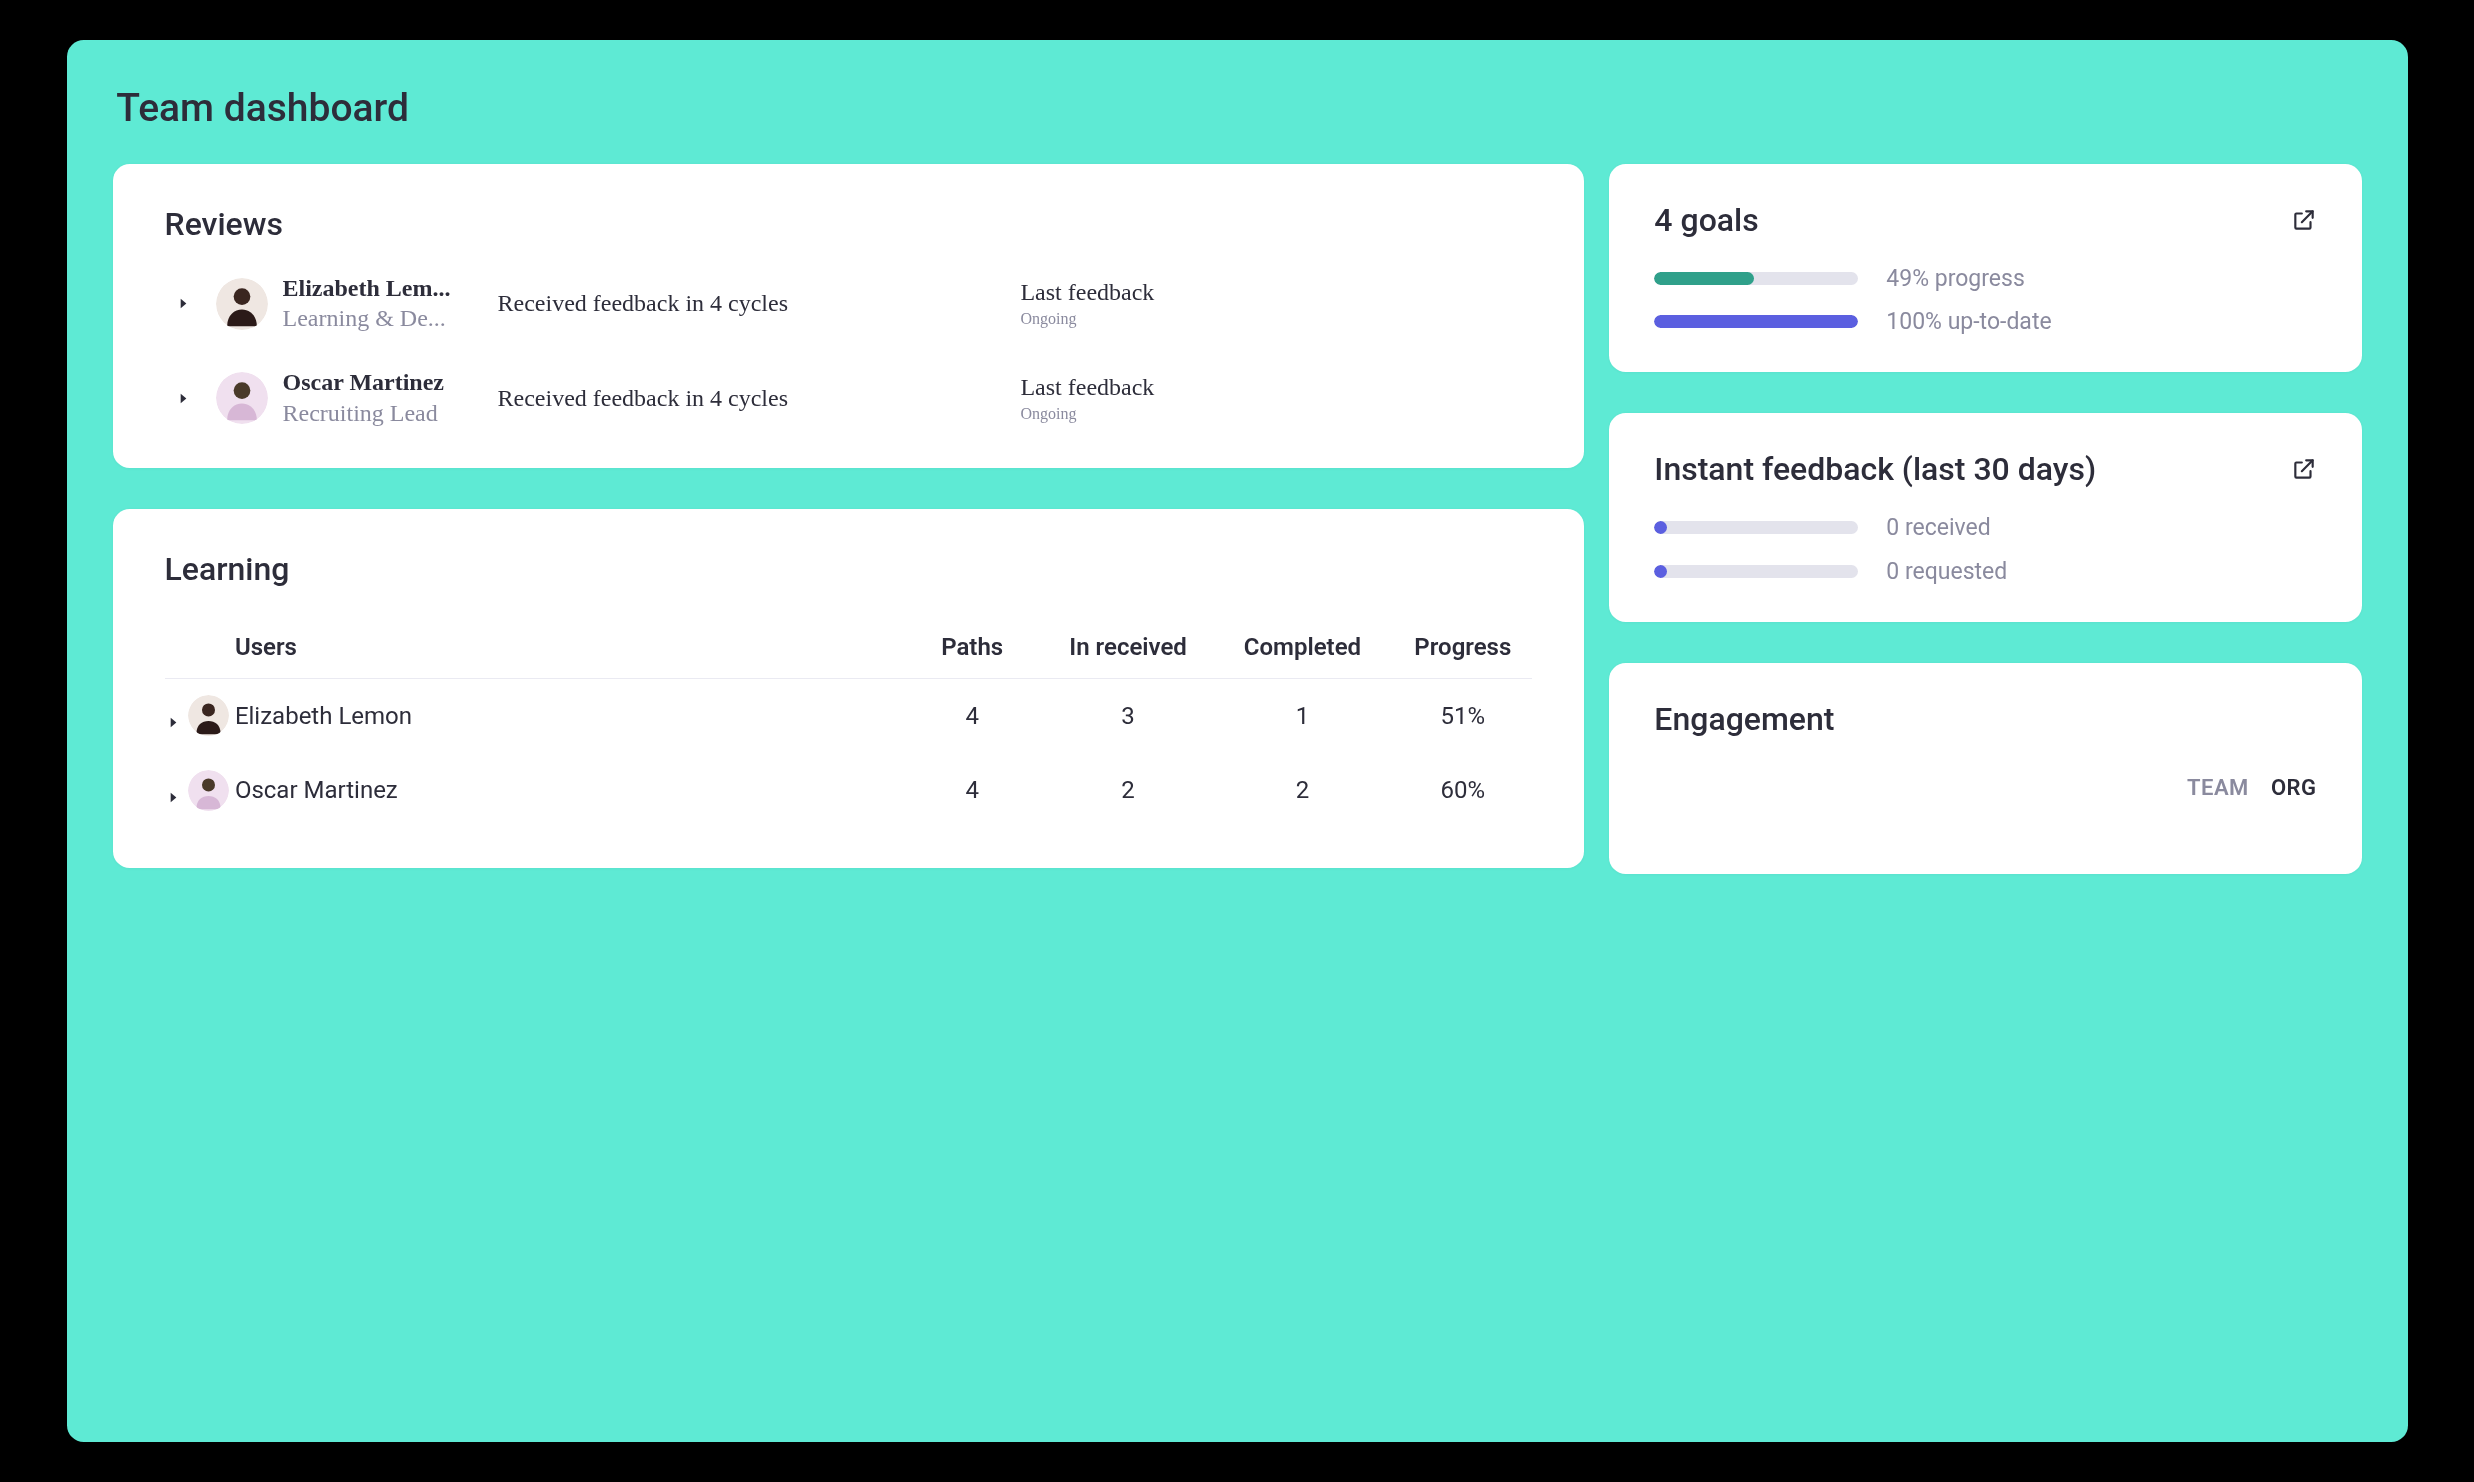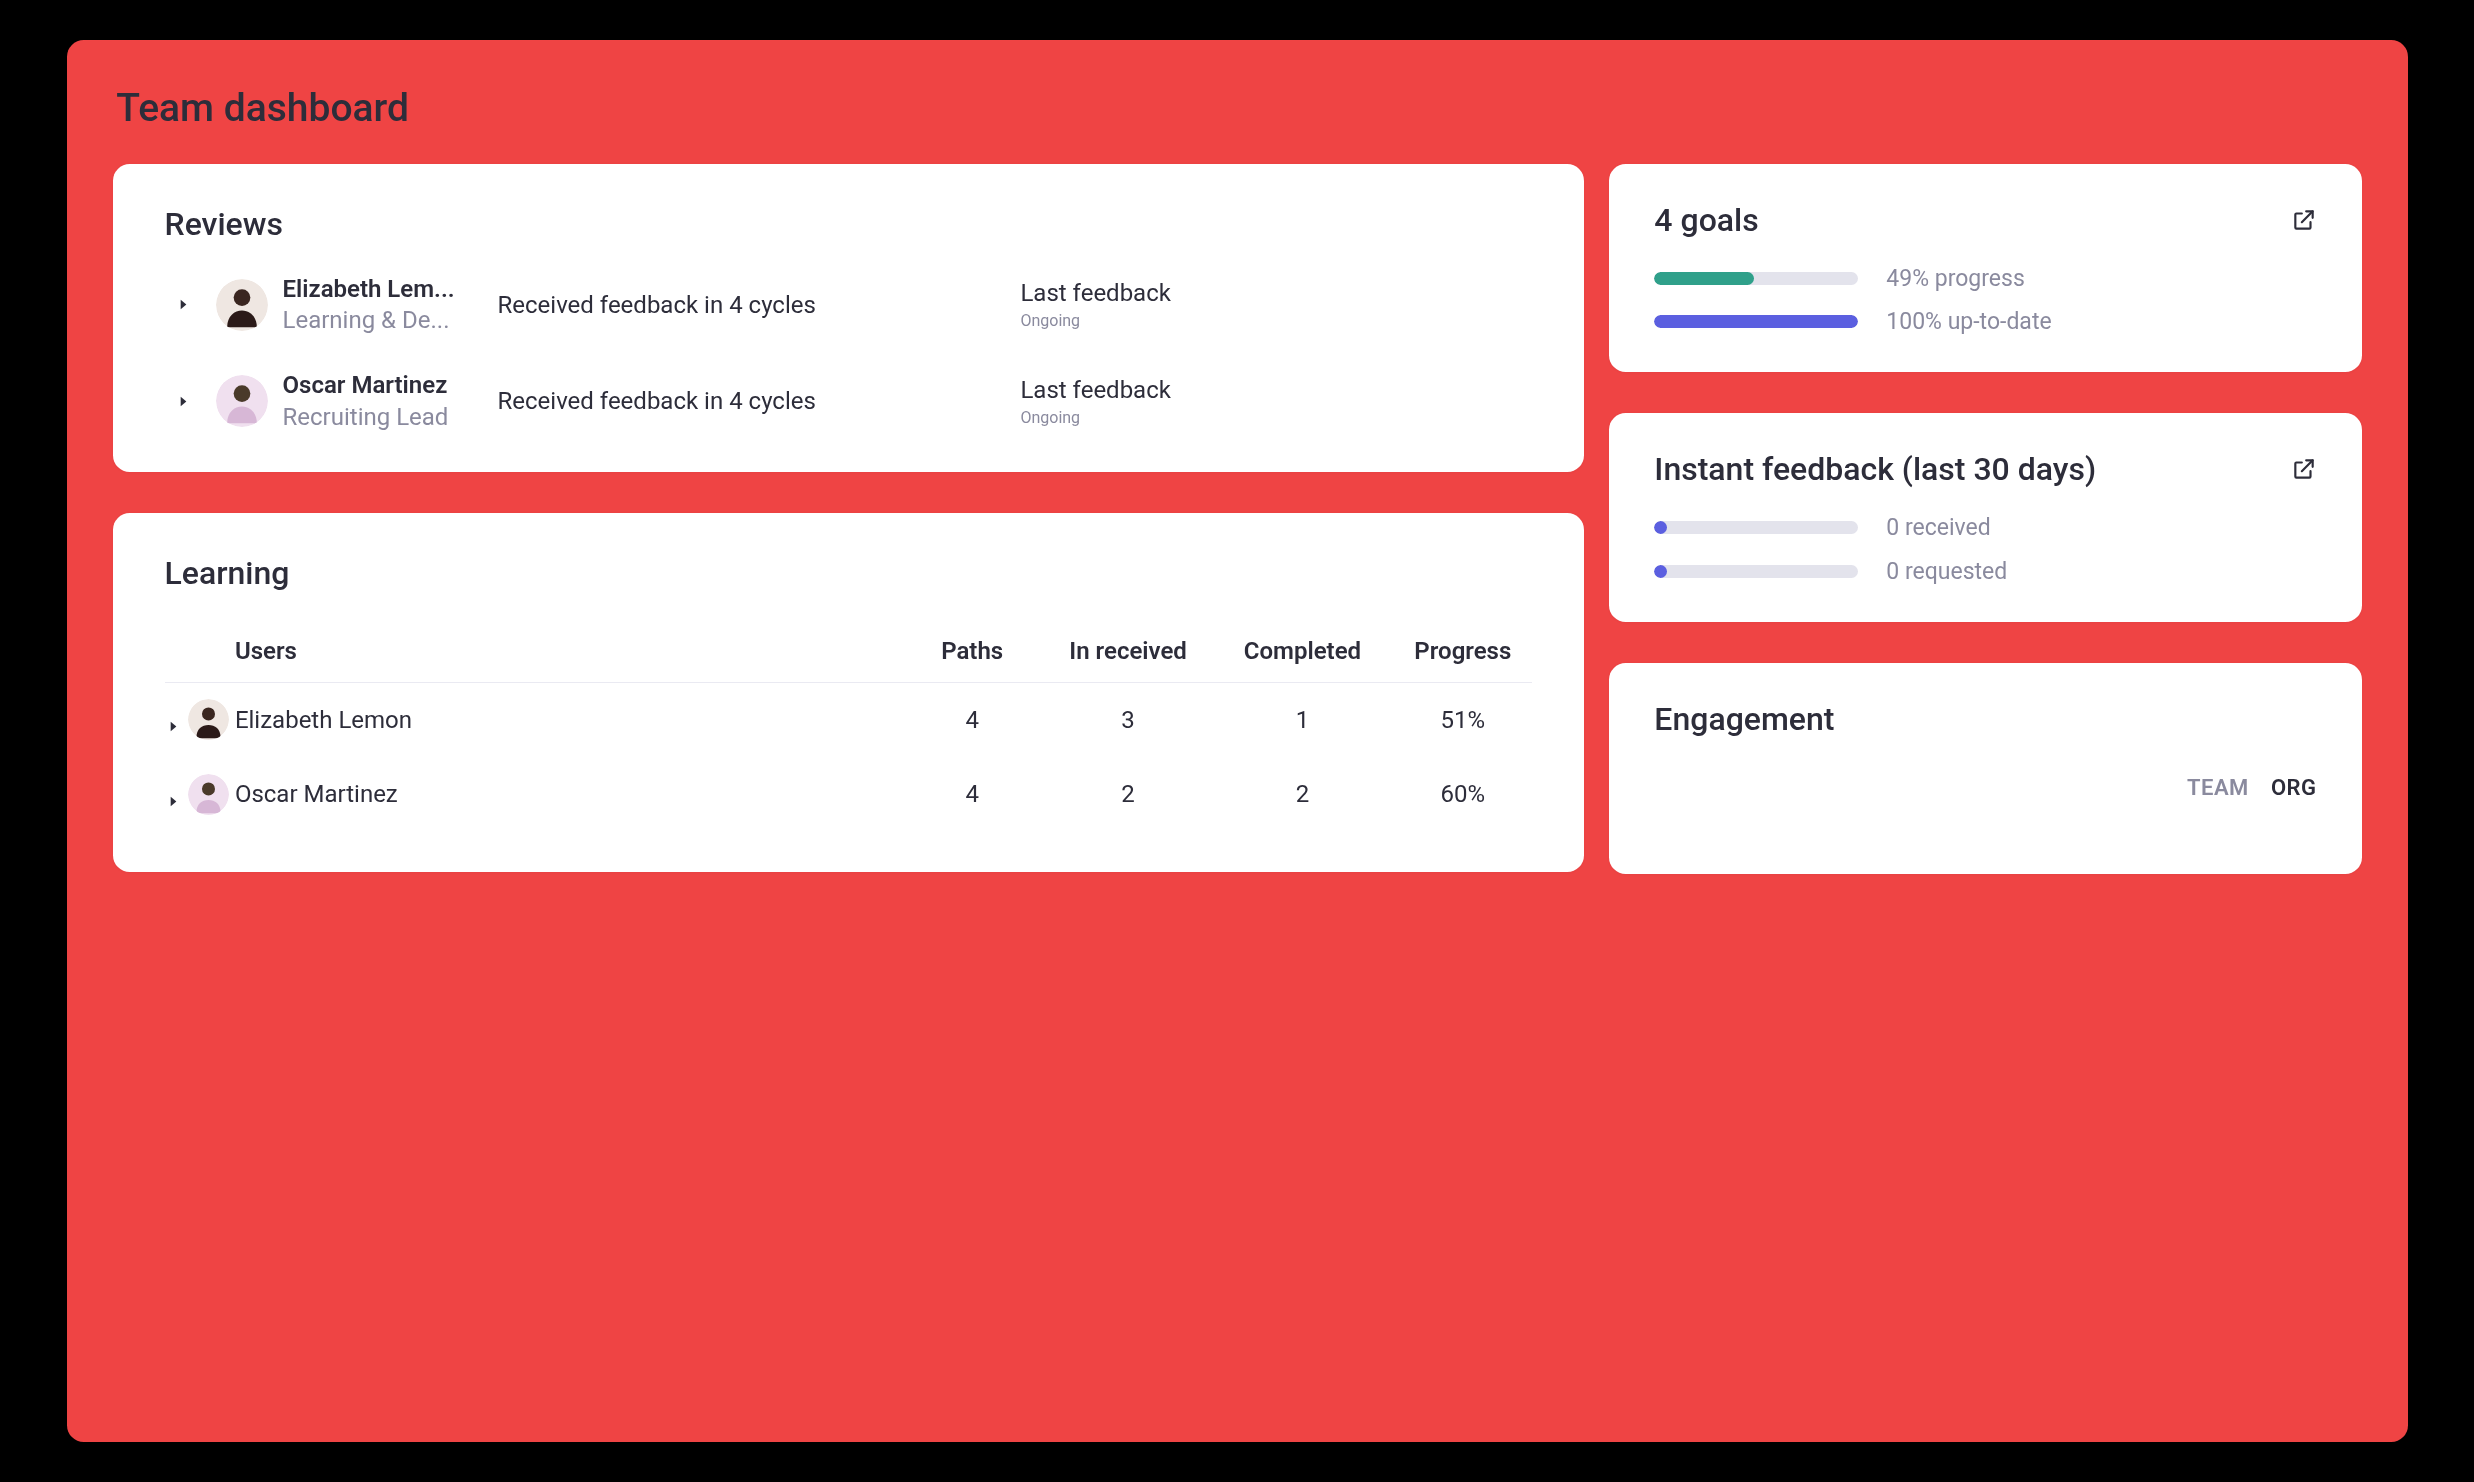--- a/index.html
+++ b/index.html
@@ -9,21 +9,21 @@
     background: #000;
     display: flex;
     align-items: center;
     justify-content: center;
     padding: 37px;
   }
   .app-frame {
     width: 100%;
     max-width: 2341px;
     aspect-ratio: 2664 / 1596;
-    background: #ef4444;
+    background: #5eead4;
     border-radius: 16.7px;
     box-shadow: 0 28px 56px rgba(0,0,0,0.5);
     padding: 45px 46px 0 46px;
     overflow: hidden;
     display: flex;
     flex-direction: column;
   }
   .page-title {
     font-size: 39px;
     font-weight: 500;
@@ -62,20 +62,21 @@
     color: #2d2d3a;
     cursor: pointer;
   }
   
   .reviews-list { margin-top: 32px; display: flex; flex-direction: column; gap: 37px; }
   .review-row {
     display: grid;
     grid-template-columns: 37px 59px 204px 1fr 1fr;
     align-items: center;
     column-gap: 11px;
+    font-family: Liberation Serif, serif;
   }
   .expand-caret {
     width: 15px; height: 15px;
     cursor: pointer;
     justify-self: center;
   }
   .avatar {
     width: 52px; height: 52px;
     border-radius: 50%;
     overflow: hidden;

